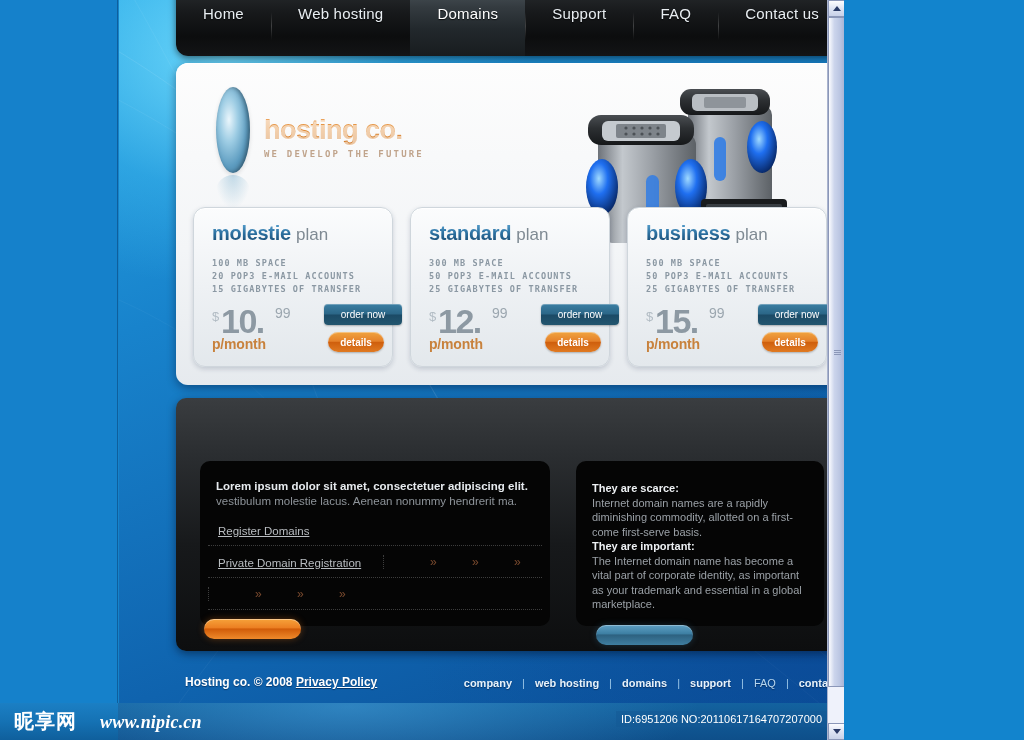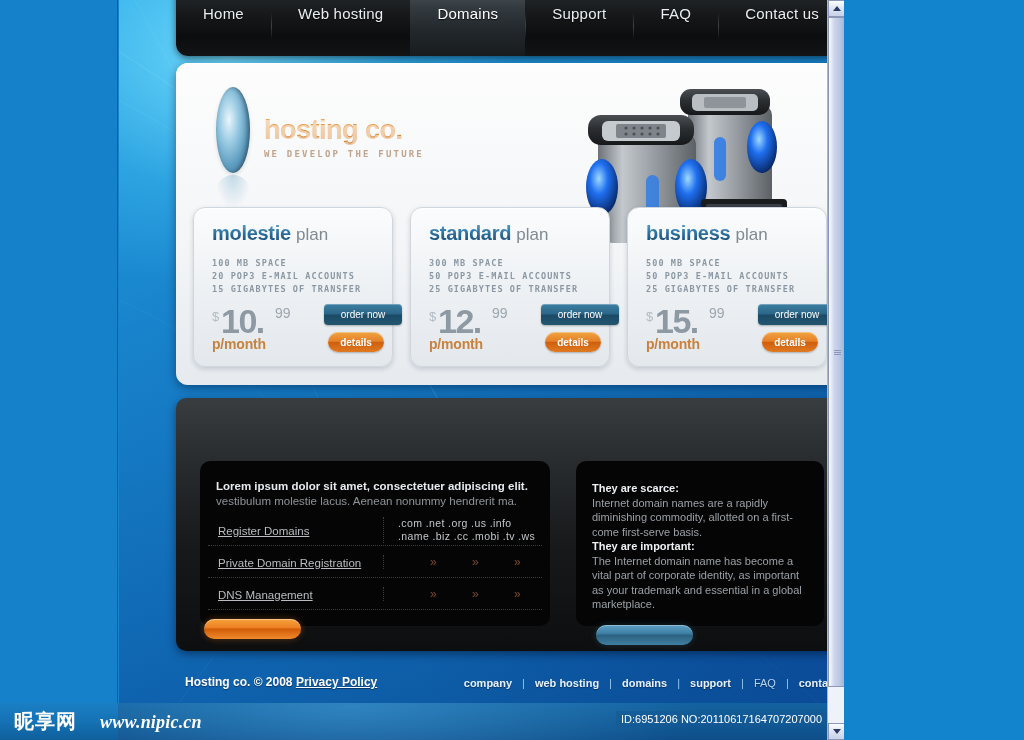--- a/index.html
+++ b/index.html
@@ -451,33 +451,28 @@
 
     <section class="dark">
 
       <div class="panel left">
         <div class="lead">
           <b>Lorem ipsum dolor sit amet, consectetuer adipiscing elit.</b><span> vestibulum molestie lacus. Aenean nonummy hendrerit ma.</span>
         </div>
         <div class="dtable" id="dtable">
             <div class="drow">
               <div class="c1"><span class="dlink">Register Domains</span></div>
-              <div class="c2">
-                <div class="tlds">.com .net .org .us .info</div>
-                <div class="tlds">.name .biz .cc .mobi .tv .ws</div>
-              </div>
             </div>
             <div class="drow">
               <div class="c1"><span class="dlink">Private Domain Registration</span></div>
               <div class="c2">
                 <div class="chev">» » »</div>
               </div>
             </div>
             <div class="drow">
-              <div class="c1"><span class="dlink">DNS Management</span></div>
               <div class="c2">
                 <div class="chev">» » »</div>
               </div>
             </div>
           </div>
       </div>
 
       <div class="panel right">
         <div class="rtext">
           <b>They are scarce:</b>

